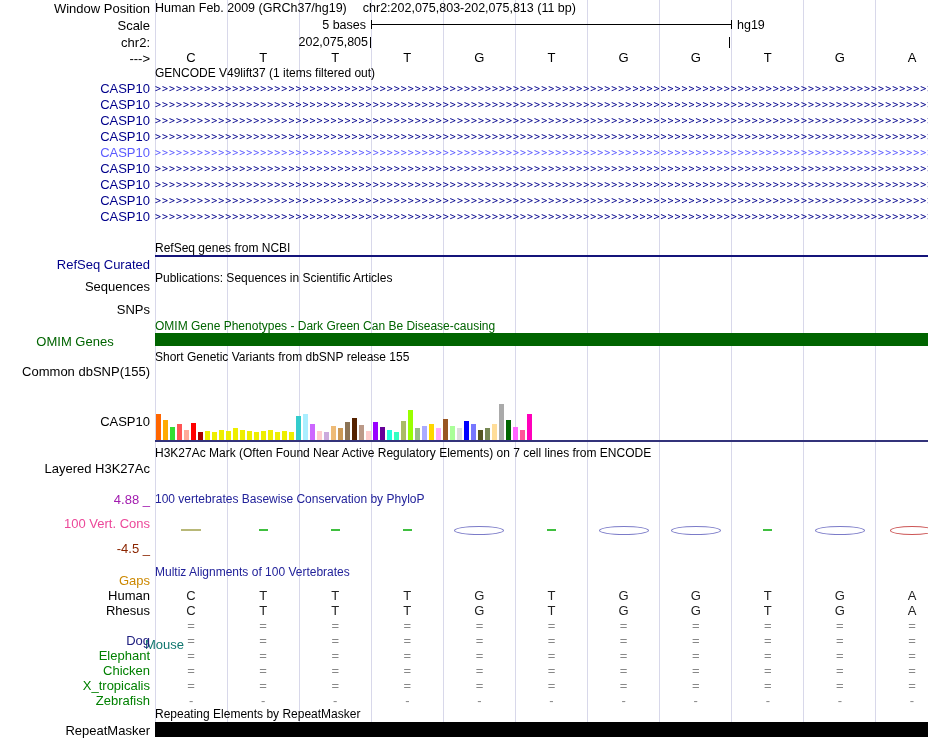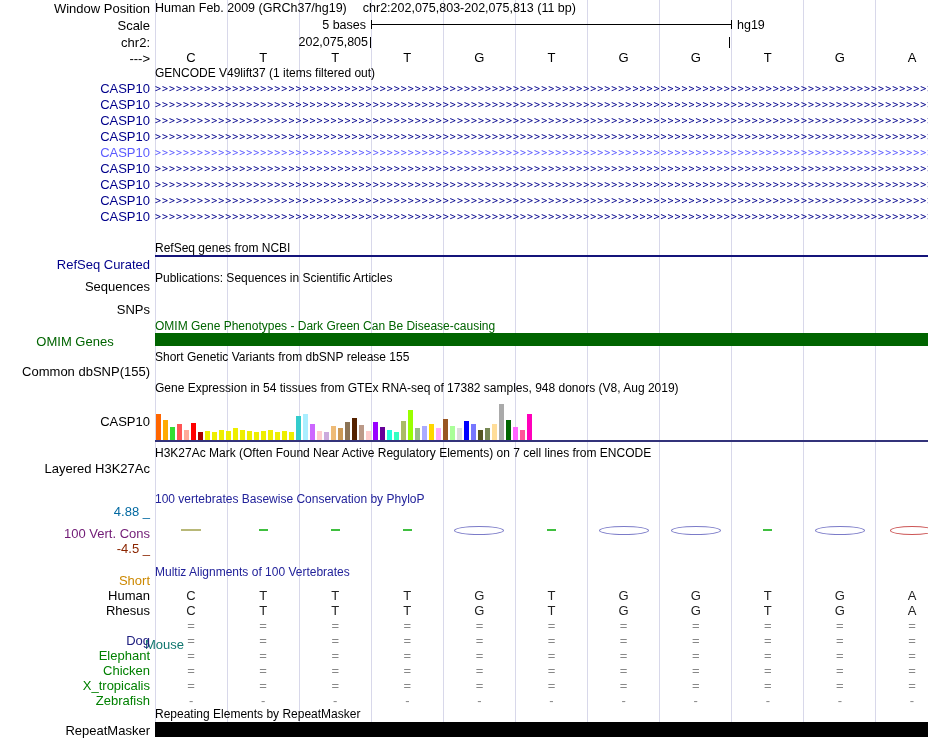--- a/index.html
+++ b/index.html
@@ -107,21 +107,20 @@
   <div class="gut" style="top:279px">Sequences</div>
   <div class="gut" style="top:302px">SNPs</div>
 
   <div class="hdr" style="top: 319px; color: rgb(0, 100, 0);">OMIM Gene Phenotypes - Dark Green Can Be Disease-causing</div>
   <div class="gut" style="top: 334px; color: rgb(0, 100, 0); text-align: center;">OMIM Genes</div>
   <div class="trackbar" style="top: 333px; height: 13px; background: rgb(0, 100, 0);"></div>
 
   <div class="hdr" style="top:350px">Short Genetic Variants from dbSNP release 155</div>
   <div class="gut" style="top:364px">Common dbSNP(155)</div>
 
-  <div class="hdr" style="top:381px">Gene Expression in 54 tissues from GTEx RNA-seq of 17382 samples, 948 donors (V8, Aug 2019)</div>
   <div class="gut" style="top:414px">CASP10</div>
   <div class="gtex">
       <div class="gtex-bar" style="height: 26px; background: rgb(255, 102, 0);"></div>
       <div class="gtex-bar" style="height: 20px; background: rgb(255, 170, 0);"></div>
       <div class="gtex-bar" style="height: 13px; background: rgb(51, 221, 51);"></div>
       <div class="gtex-bar" style="height: 16px; background: rgb(255, 85, 85);"></div>
       <div class="gtex-bar" style="height: 10px; background: rgb(255, 170, 153);"></div>
       <div class="gtex-bar" style="height: 17px; background: rgb(255, 0, 0);"></div>
       <div class="gtex-bar" style="height: 8px; background: rgb(170, 0, 0);"></div>
       <div class="gtex-bar" style="height: 9px; background: rgb(238, 238, 0);"></div>
@@ -171,22 +170,22 @@
       <div class="gtex-bar" style="height: 13px; background: rgb(255, 102, 255);"></div>
       <div class="gtex-bar" style="height: 10px; background: rgb(255, 85, 153);"></div>
       <div class="gtex-bar" style="height: 26px; background: rgb(255, 0, 187);"></div>
     </div>
   <div class="trackbar" style="top: 440px; height: 2px; background: rgb(51, 51, 122);"></div>
 
   <div class="hdr" style="top:446px">H3K27Ac Mark (Often Found Near Active Regulatory Elements) on 7 cell lines from ENCODE</div>
   <div class="gut" style="top:461px">Layered H3K27Ac</div>
 
   <div class="hdr" style="top: 492px; color: rgb(34, 34, 154);">100 vertebrates Basewise Conservation by PhyloP</div>
-  <div class="gut" style="top: 492px; color: #0369a1; margin-top: 12px;">4.88 _</div>
-  <div class="gut" style="top: 516px; color: #701a75; margin-top: 10px;">100 Vert. Cons</div>
+  <div class="gut" style="top: 492px; color: #a21caf;">4.88 _</div>
+  <div class="gut" style="top: 516px; color: #ec4899;">100 Vert. Cons</div>
   <div class="gut" style="top: 541px; color: rgb(139, 37, 0);">-4.5 _</div>
   <div class="cells" style="top:521px;height:18px;">
       <div class="glyphcol">
         <div class="dash" style="background: rgb(184, 184, 120); width: 20px;"></div>
       </div>
       <div class="glyphcol">
         <div class="dash" style="background: rgb(63, 191, 63); width: 9px;"></div>
       </div>
       <div class="glyphcol">
         <div class="dash" style="background: rgb(63, 191, 63); width: 9px;"></div>
@@ -212,21 +211,21 @@
       <div class="glyphcol">
         <div class="eye" style="border-color: rgb(123, 123, 200); width: 50px;"></div>
       </div>
       <div class="glyphcol">
         <div class="eye" style="border-color: rgb(204, 85, 85); width: 44px;"></div>
       </div>
     </div>
 
   <div class="hdr" style="top: 565px; color: rgb(34, 34, 154);">Multiz Alignments of 100 Vertebrates</div>
   <div>
-      <div class="gut" style="top: 573px; color: rgb(204, 136, 0);">Short</div>
+      <div class="gut" style="top: 573px; color: rgb(204, 136, 0);">Gaps</div>
       <div class="cells" style="top: 573px; color: rgb(136, 136, 136);">
         <div class="cell"></div>
         <div class="cell"></div>
         <div class="cell"></div>
         <div class="cell"></div>
         <div class="cell"></div>
         <div class="cell"></div>
         <div class="cell"></div>
         <div class="cell"></div>
         <div class="cell"></div>

